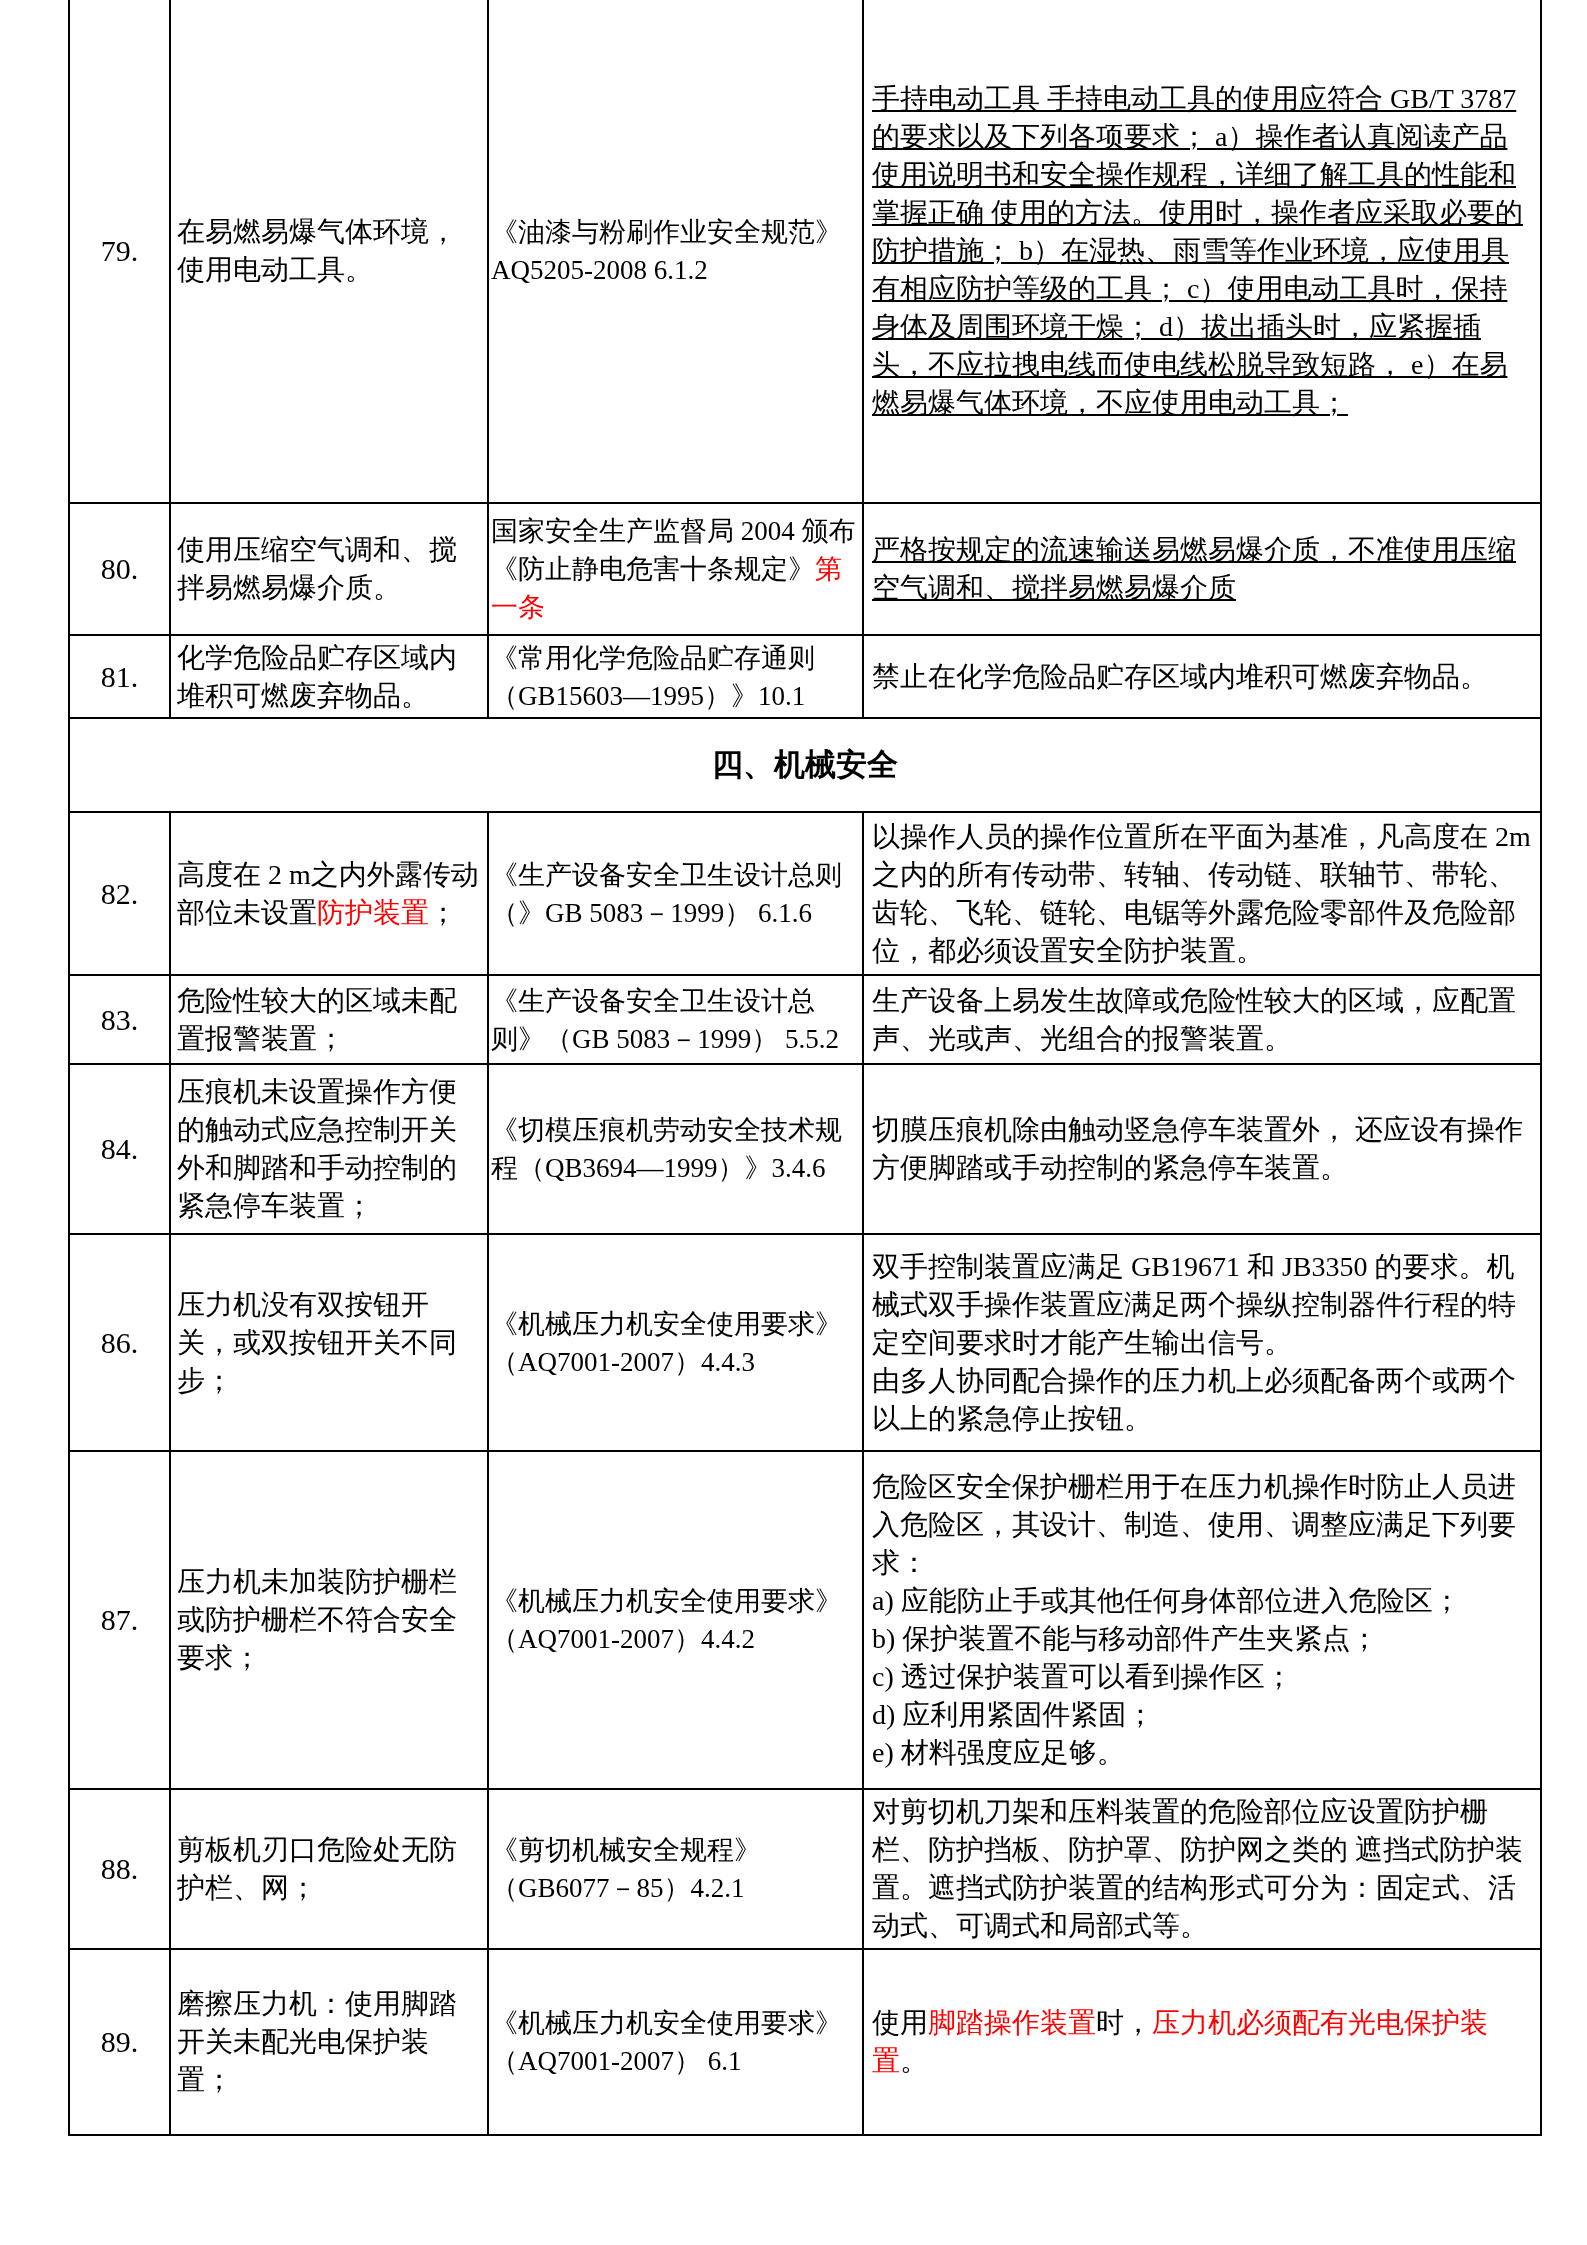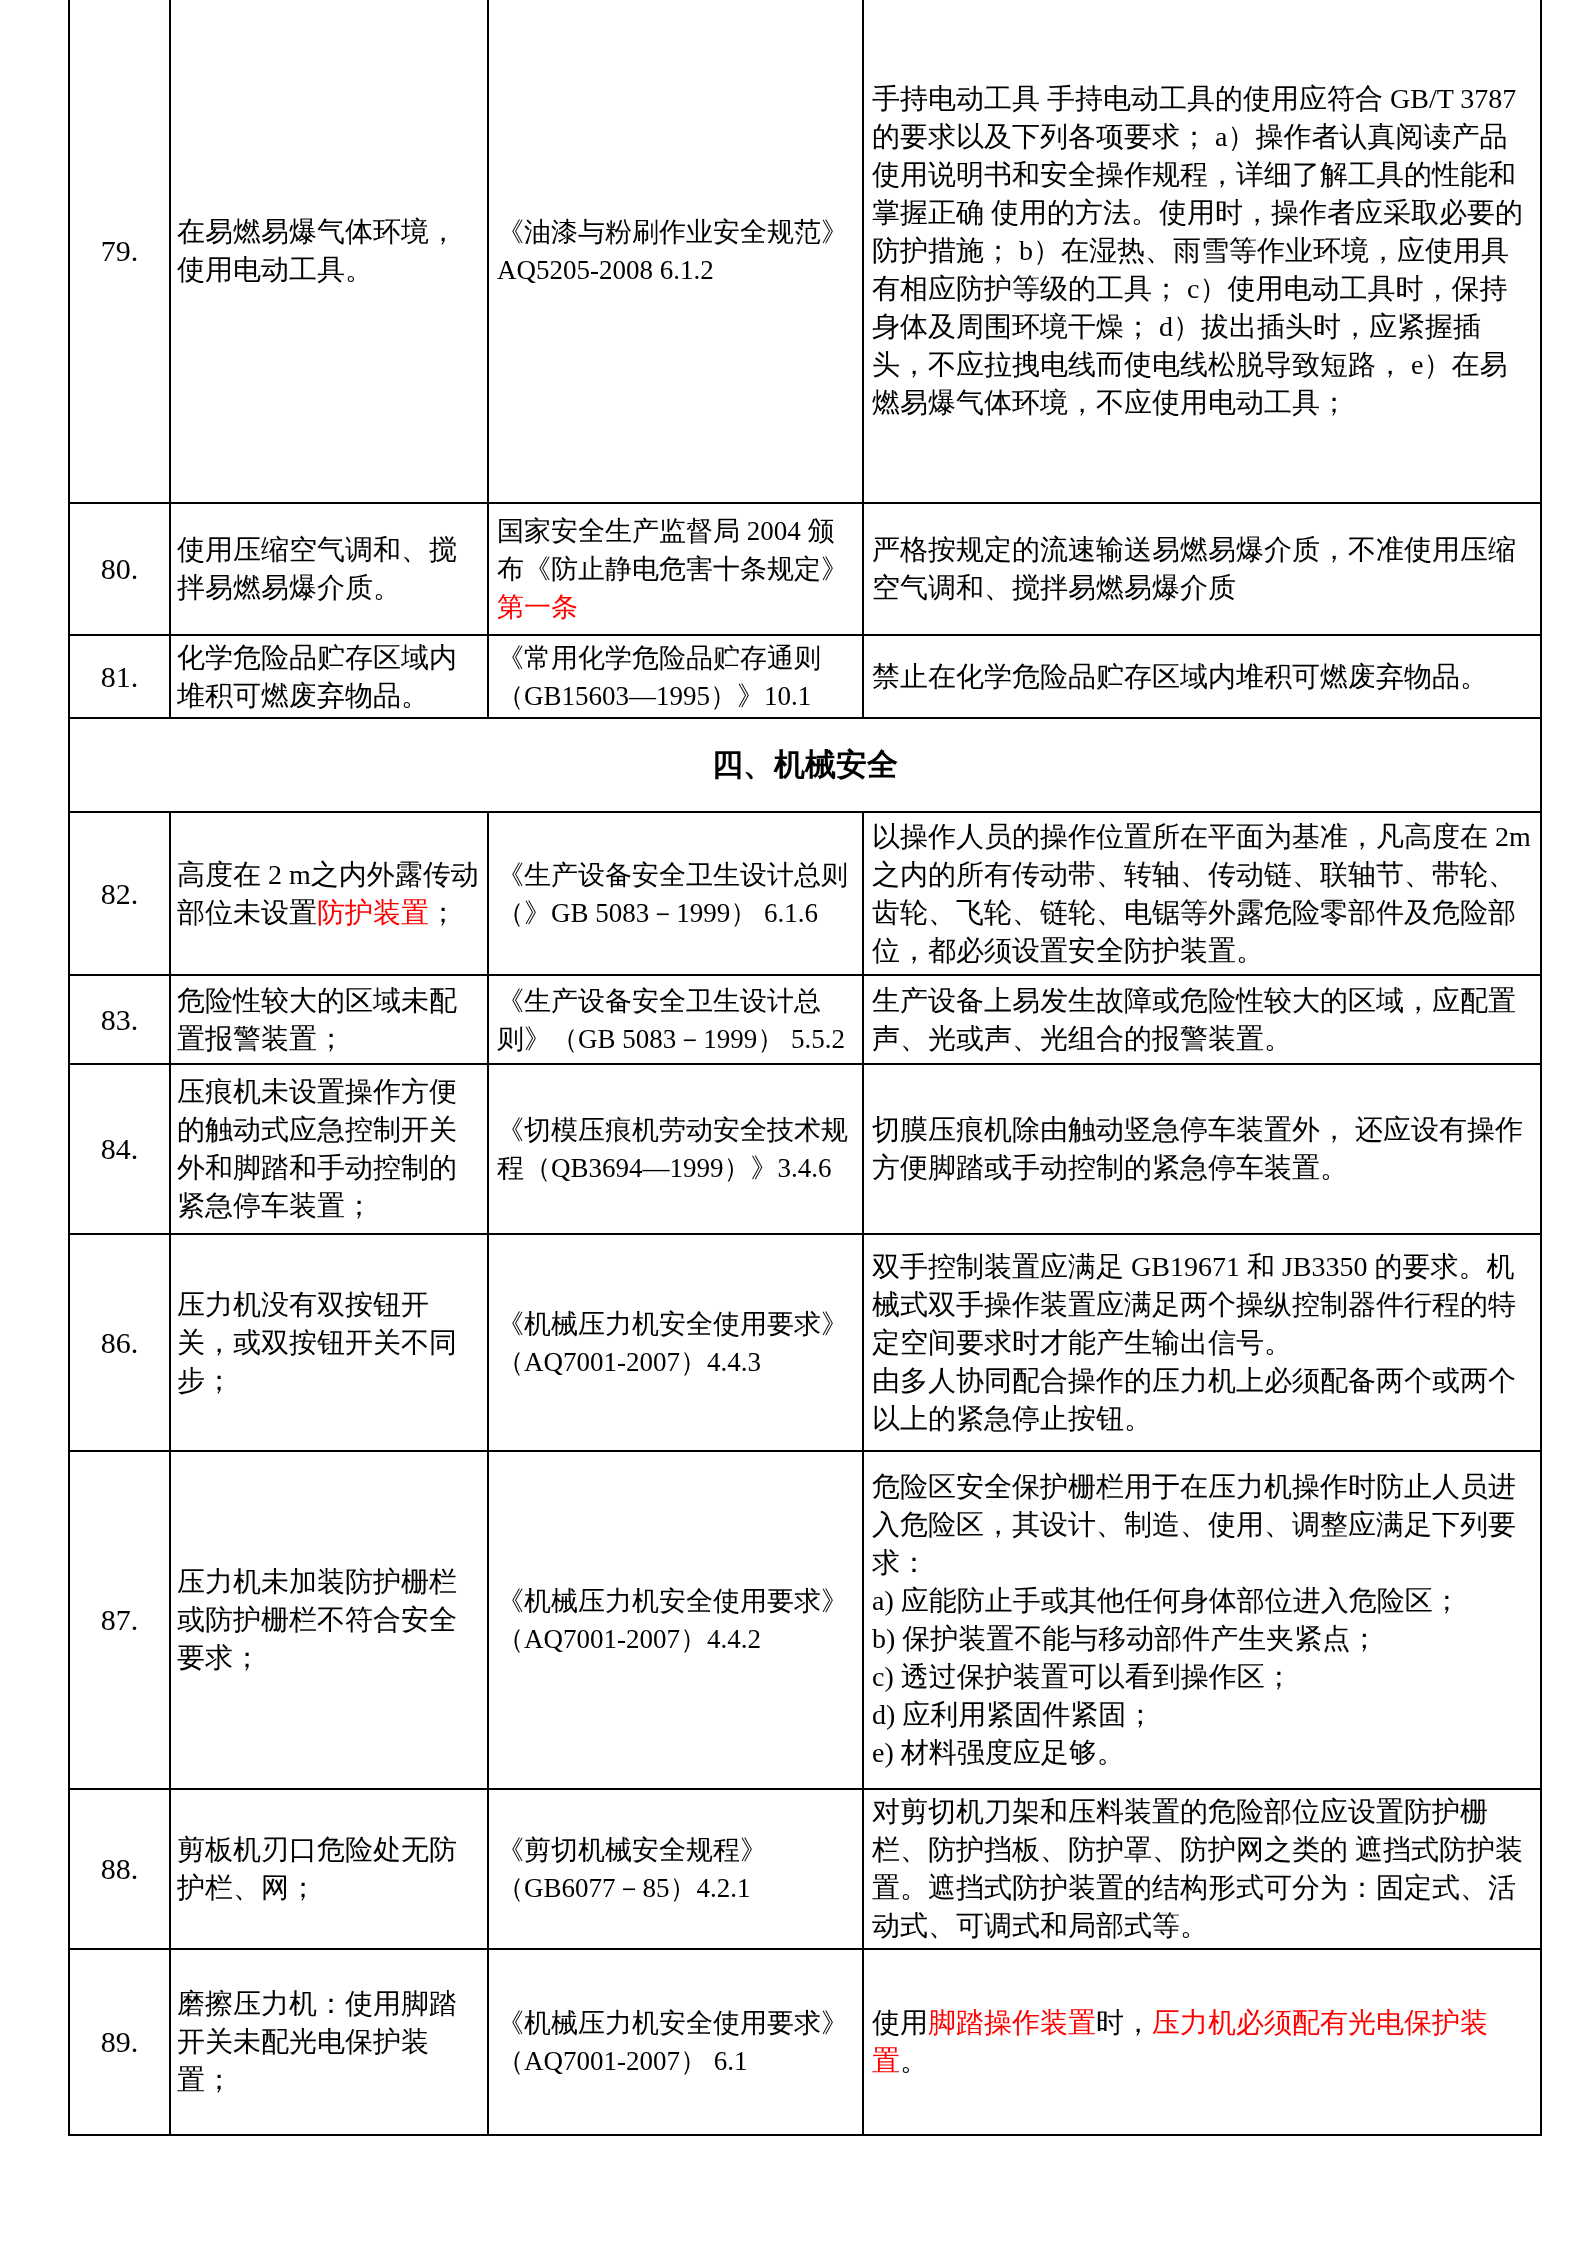--- a/index.html
+++ b/index.html
@@ -33,30 +33,30 @@
   }
   td.desc {
     font-size: 28px;
     line-height: 38px;
     padding: 2px 6px;
     text-align: left;
   }
   td.ref {
     font-size: 27px;
     line-height: 38px;
-    padding: 2px 8px;
+    padding: 2px 2px;
     text-align: left;
   }
   td.detail {
     font-size: 28px;
     line-height: 38px;
     padding: 2px 8px;
     text-align: left;
   }
-  td.vtop { vertical-align: top; }
+  td.vtop { vertical-align: top; text-decoration: underline; }
   td.section {
     text-align: center;
     font-weight: bold;
     font-size: 31px;
     padding: 0;
   }
   .c-red { color: #ff0000; }
   .para { margin: 0; }
 </style>
 </head>

